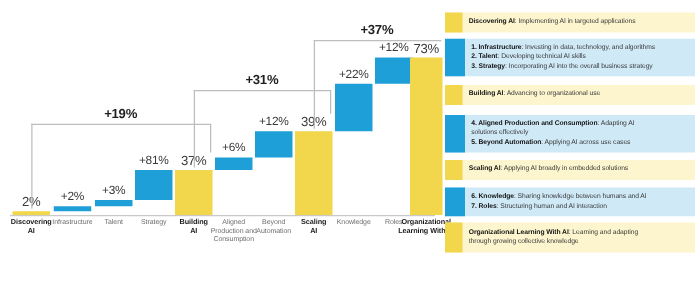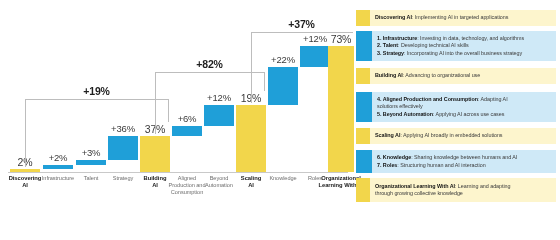--- a/index.html
+++ b/index.html
@@ -89,47 +89,47 @@
   <div class="chart">
     <div class="plot" id="plot">
       <div class="baseline"></div>
     <div class="bar" style="left: 10px; top: 168.56px; width: 30px; height: 3.44px; background: rgb(242, 214, 75);"></div>
         <div class="bar-label big" style="left: 25px; top: 155.56px; transform: translateX(-50%);">2%</div>
         <div class="bar" style="left: 43px; top: 165.12px; width: 30px; height: 3.44px; background: rgb(31, 159, 216);"></div>
         <div class="bar-label" style="left: 58px; top: 152.12px; transform: translateX(-50%);">+2%</div>
         <div class="bar" style="left: 76px; top: 159.96px; width: 30px; height: 5.16px; background: rgb(31, 159, 216);"></div>
         <div class="bar-label" style="left: 91px; top: 146.96px; transform: translateX(-50%);">+3%</div>
         <div class="bar" style="left: 108px; top: 135.88px; width: 30px; height: 24.08px; background: rgb(31, 159, 216);"></div>
-        <div class="bar-label" style="left: 123px; top: 122.88px; transform: translateX(-50%);">+36%</div>
+        <div class="bar-label" style="left: 123px; top: 122.88px; transform: translateX(-50%);">+81%</div>
         <div class="bar" style="left: 140px; top: 135.88px; width: 30px; height: 36.12px; background: rgb(242, 214, 75);"></div>
         <div class="bar-label big" style="left: 155px; top: 122.88px; transform: translateX(-50%);">37%</div>
         <div class="bar" style="left: 172px; top: 125.56px; width: 30px; height: 10.32px; background: rgb(31, 159, 216);"></div>
         <div class="bar-label" style="left: 187px; top: 112.56px; transform: translateX(-50%);">+6%</div>
         <div class="bar" style="left: 204px; top: 104.92px; width: 30px; height: 20.64px; background: rgb(31, 159, 216);"></div>
         <div class="bar-label" style="left: 219px; top: 91.92px; transform: translateX(-50%);">+12%</div>
         <div class="bar" style="left: 236px; top: 104.92px; width: 30px; height: 67.08px; background: rgb(242, 214, 75);"></div>
-        <div class="bar-label big" style="left: 251px; top: 91.92px; transform: translateX(-50%);">19%</div>
+        <div class="bar-label big" style="left: 251px; top: 91.92px; transform: translateX(-50%);">39%</div>
         <div class="bar" style="left: 268px; top: 67.08px; width: 30px; height: 37.84px; background: rgb(31, 159, 216);"></div>
         <div class="bar-label" style="left: 283px; top: 54.08px; transform: translateX(-50%);">+22%</div>
         <div class="bar" style="left: 300px; top: 46.44px; width: 30px; height: 20.64px; background: rgb(31, 159, 216);"></div>
         <div class="bar-label" style="left: 315px; top: 33.44px; transform: translateX(-50%);">+12%</div>
         <div class="bar" style="left: 328px; top: 46.44px; width: 26px; height: 125.56px; background: rgb(242, 214, 75);"></div>
         <div class="bar-label big" style="left: 341px; top: 33.44px; transform: translateX(-50%);">73%</div>
         <div class="bracket" style="left: 0px; top: 0px;">
           <div class="h" style="left: 25px; top: 99px; width: 143px;"></div>
           <div class="vl" style="left: 25px; top: 99px; height: 67.56px;"></div>
           <div class="vr" style="left: 168px; top: 99px; height: 22.88px;"></div>
         </div>
         <div class="bracket-label" style="left: 96.5px; top: 85px; transform: translateX(-50%);">+19%</div>
         <div class="bracket" style="left: 0px; top: 0px;">
           <div class="h" style="left: 155px; top: 72px; width: 109px;"></div>
           <div class="vl" style="left: 155px; top: 72px; height: 61.88px;"></div>
           <div class="vr" style="left: 264px; top: 72px; height: 18.92px;"></div>
         </div>
-        <div class="bracket-label" style="left: 209.5px; top: 58px; transform: translateX(-50%);">+82%</div>
+        <div class="bracket-label" style="left: 209.5px; top: 58px; transform: translateX(-50%);">+31%</div>
         <div class="bracket" style="left: 0px; top: 0px;">
           <div class="h" style="left: 251px; top: 32px; width: 101px;"></div>
           <div class="vl" style="left: 251px; top: 32px; height: 70.92px;"></div>
           <div class="vr" style="left: 352px; top: 32px; height: 0.44px;"></div>
         </div>
         <div class="bracket-label" style="left: 301.5px; top: 18px; transform: translateX(-50%);">+37%</div>
         <div class="tick key" style="left: 1px; width: 48px;">
           <div>Discovering</div>
           <div>AI</div>
         </div>

